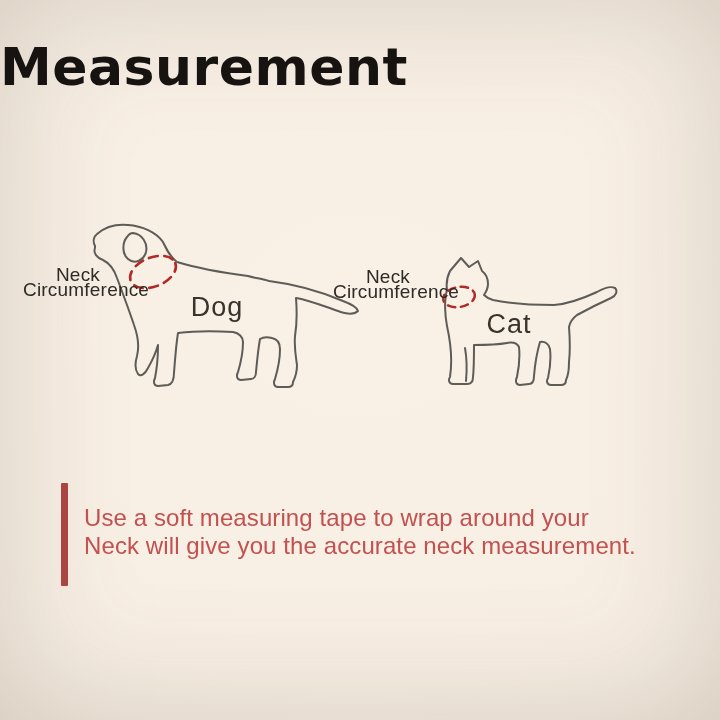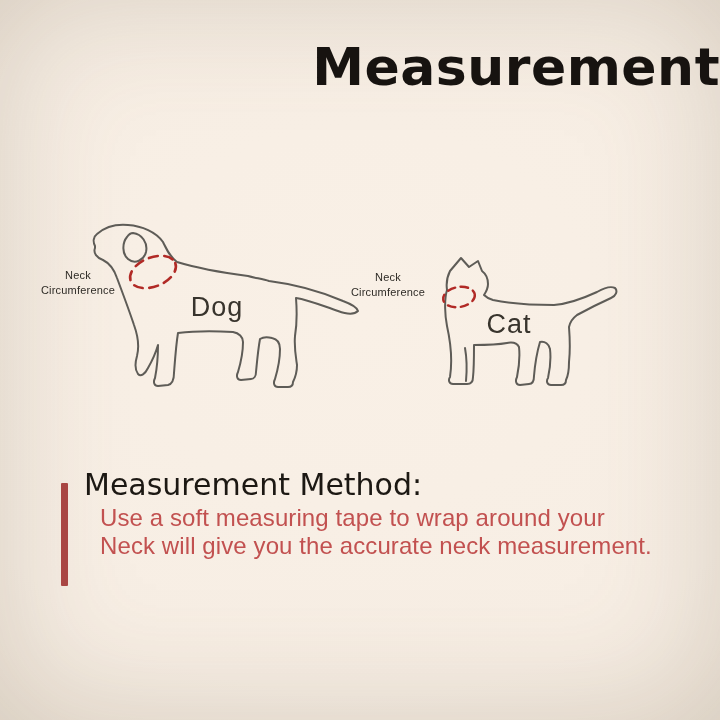--- a/index.html
+++ b/index.html
@@ -4,47 +4,47 @@
 <style>
   html,body{margin:0;padding:0;background:#d8d2c9;}
   .canvas{
     position:relative;width:720px;height:720px;overflow:hidden;
     background:radial-gradient(ellipse 115% 95% at 50% 44%, #f9f0e6 0%, #f7eee4 55%, #f0e6da 85%, #e7dcd0 100%);
     box-shadow:inset 0 0 130px rgba(110,95,75,0.22);
     font-family:"Liberation Sans", sans-serif;
   }
   .abs{position:absolute;}
   .title{
-    top:31px;left:0;width:720px;text-align:right;
+    top:31px;left:0;width:720px;text-align:left;
     font-family:"DejaVu Sans","Liberation Sans",sans-serif;
     font-weight:bold;font-size:52px;line-height:72px;letter-spacing:0.5px;
     color:#171310;
   }
   .annotation{
     width:110px;text-align:center;
-    font-size:11px;line-height:14.5px;color:#2e2b26;letter-spacing:0.2px;
+    font-size:19px;line-height:14.5px;color:#2e2b26;letter-spacing:0.2px;
   }
   .pet-label{
     width:84px;text-align:center;
     font-size:27px;line-height:27px;color:#38342d;letter-spacing:1px;
   }
   .info-bar{
     left:61px;top:483px;width:7px;height:103px;border-radius:1px;
     background:#a94643;
   }
   .info-heading{
     left:84px;top:467px;width:600px;
     font-family:"DejaVu Sans","Liberation Sans",sans-serif;
     font-size:30px;line-height:36px;color:#1c1813;letter-spacing:0px;
   }
   .info-body{
     left:84px;top:504px;width:636px;
     font-size:24px;line-height:28px;color:#c25150;letter-spacing:0.1px;
   }
-  .info-body .line{white-space:nowrap;margin-left:16px;}
+  .info-body .line{white-space:nowrap;}
   svg{display:block;}
 </style>
 </head>
 <body>
 
 <div class="canvas">
 
   <div class="abs title">
     <div>Measurement</div>
   </div>
@@ -144,19 +144,18 @@
 
   <div class="abs annotation" style="left:333px;top:270px;">
     <div>Neck</div>
     <div>Circumference</div>
   </div>
 
   <div class="abs pet-label" style="left:467px;top:311px;">Cat</div>
   <div class="abs pet-label" style="left:175px;top:294px;">Dog</div>
 
   <div class="abs info-bar"></div>
-  <div class="abs info-heading">Measurement Method:</div>
   <div class="abs info-body">
     <div class="line">Use a soft measuring tape to wrap around your</div>
     <div class="line">Neck will give you the accurate neck measurement.</div>
   </div>
 
 </div>
 
 </body></html>

